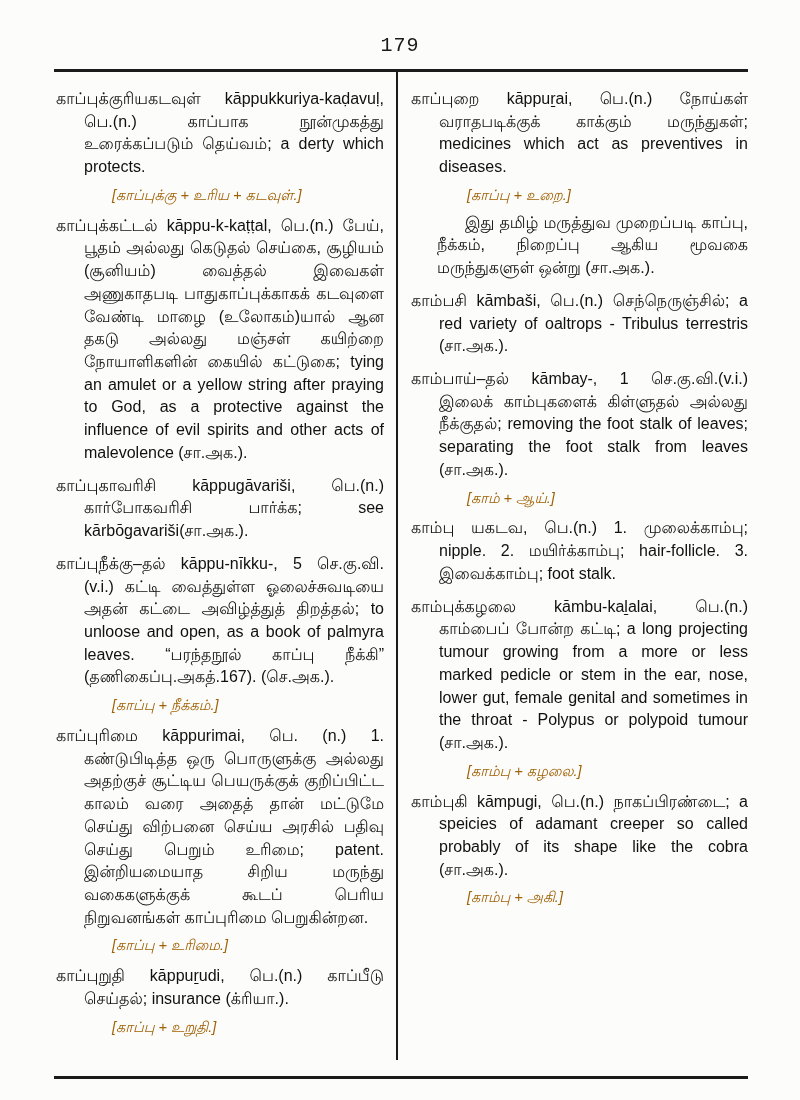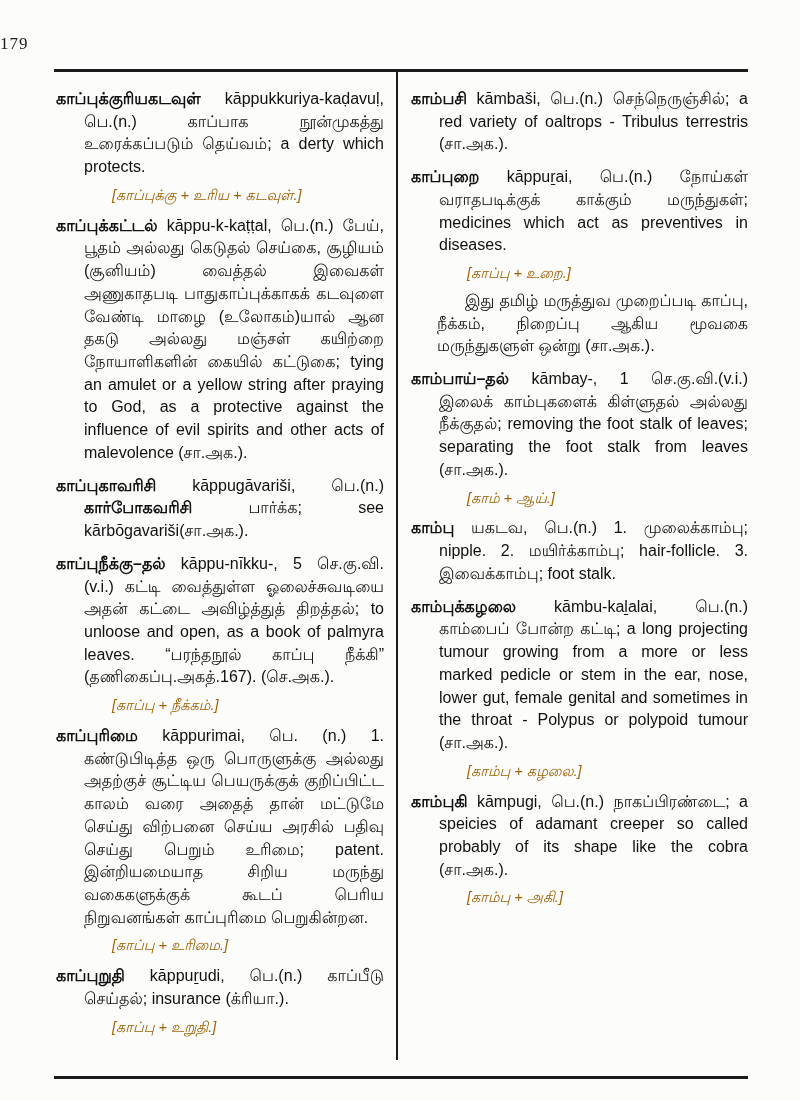--- a/index.html
+++ b/index.html
@@ -10,22 +10,23 @@
   }
   .page {
     position: relative;
     width: 800px; height: 1100px;
     background: #fcfcfa;
     color: #111;
     overflow: hidden;
   }
   .page-number {
     position: absolute; top: 34px; left: 0; right: 0;
-    font-family: Liberation Serif, serif;
-    font-size: 17px; color: #1a1a1a;
+    text-align: center;
+    font-family: Liberation Mono, monospace;
+    font-size: 20px; color: #1a1a1a;
     letter-spacing: 1px;
   }
   .top-rule {
     position: absolute; top: 69px; left: 54px; width: 694px; height: 3px;
     background: #1b1b1b;
   }
   .bottom-rule {
     position: absolute; top: 1076px; left: 54px; width: 694px; height: 3px;
     background: #1b1b1b;
   }
@@ -55,21 +56,21 @@
     font-style: italic;
     color: #a16207;
   }
   .para-note {
     margin: 7px 0 0 0;
     padding-left: 26px; text-indent: 28px;
     font-size: 16px; line-height: 1.42;
     text-align: justify;
     color: #101010;
   }
-  .s-b  { font-weight: bold; }
+  .s-b  { font-weight: normal; }
   .s-i  { }
 </style>
 </head>
 <body>
 
 <div class="page">
   <div class="page-number">179</div>
   <div class="top-rule"></div>
   <div class="columns">
     <div class="column column-left">
@@ -92,26 +93,26 @@
           <p class="para-ety"><span class="s-i">[காப்பு + உரிமை.]</span></p>
         </div>
         <div class="entry">
           <p class="para-body"><span class="s-b">காப்புறுதி</span><span class="s-n"> </span><span class="s-i">kāppuṟudi,</span><span class="s-n"> பெ.(n.) காப்பீடு செய்தல்; insurance (க்ரியா.).</span></p>
           <p class="para-ety"><span class="s-i">[காப்பு + உறுதி.]</span></p>
         </div>
       </div>
     <div class="column-divider"></div>
     <div class="column column-right">
         <div class="entry">
-          <p class="para-body"><span class="s-b">காம்பசி</span><span class="s-n"> </span><span class="s-i">kāmbaši,</span><span class="s-n"> பெ.(n.) செந்நெருஞ்சில்; a red variety of oaltrops - </span><span class="s-i">Tribulus terrestris</span><span class="s-n"> (சா.அக.).</span></p>
-        </div>
-        <div class="entry">
           <p class="para-body"><span class="s-b">காப்புறை</span><span class="s-n"> </span><span class="s-i">kāppuṟai,</span><span class="s-n"> பெ.(n.) நோய்கள் வராதபடிக்குக் காக்கும் மருந்துகள்; medicines which act as preventives in diseases.</span></p>
           <p class="para-ety"><span class="s-i">[காப்பு + உறை.]</span></p>
           <p class="para-note"><span class="s-n">இது தமிழ் மருத்துவ முறைப்படி காப்பு, நீக்கம், நிறைப்பு ஆகிய மூவகை மருந்துகளுள் ஒன்று (சா.அக.).</span></p>
+        </div>
+        <div class="entry">
+          <p class="para-body"><span class="s-b">காம்பசி</span><span class="s-n"> </span><span class="s-i">kāmbaši,</span><span class="s-n"> பெ.(n.) செந்நெருஞ்சில்; a red variety of oaltrops - </span><span class="s-i">Tribulus terrestris</span><span class="s-n"> (சா.அக.).</span></p>
         </div>
         <div class="entry">
           <p class="para-body"><span class="s-b">காம்பாய்–தல்</span><span class="s-n"> </span><span class="s-i">kāmbay-,</span><span class="s-n"> 1 செ.கு.வி.(v.i.) இலைக் காம்புகளைக் கிள்ளுதல் அல்லது நீக்குதல்; removing the foot stalk of leaves; separating the foot stalk from leaves (சா.அக.).</span></p>
           <p class="para-ety"><span class="s-i">[காம் + ஆய்.]</span></p>
         </div>
         <div class="entry">
           <p class="para-body"><span class="s-b">காம்பு</span><span class="s-n"> </span><span class="s-i">யகடவ,</span><span class="s-n"> பெ.(n.) 1. முலைக்காம்பு; nipple. 2. மயிர்க்காம்பு; hair-follicle. 3. இவைக்காம்பு; foot stalk.</span></p>
         </div>
         <div class="entry">
           <p class="para-body"><span class="s-b">காம்புக்கழலை</span><span class="s-n"> </span><span class="s-i">kāmbu-kaḻalai,</span><span class="s-n"> பெ.(n.) காம்பைப் போன்ற கட்டி; a long projecting tumour growing from a more or less marked pedicle or stem in the ear, nose, lower gut, female genital and sometimes in the throat - </span><span class="s-i">Polypus or polypoid tumour</span><span class="s-n"> (சா.அக.).</span></p>

